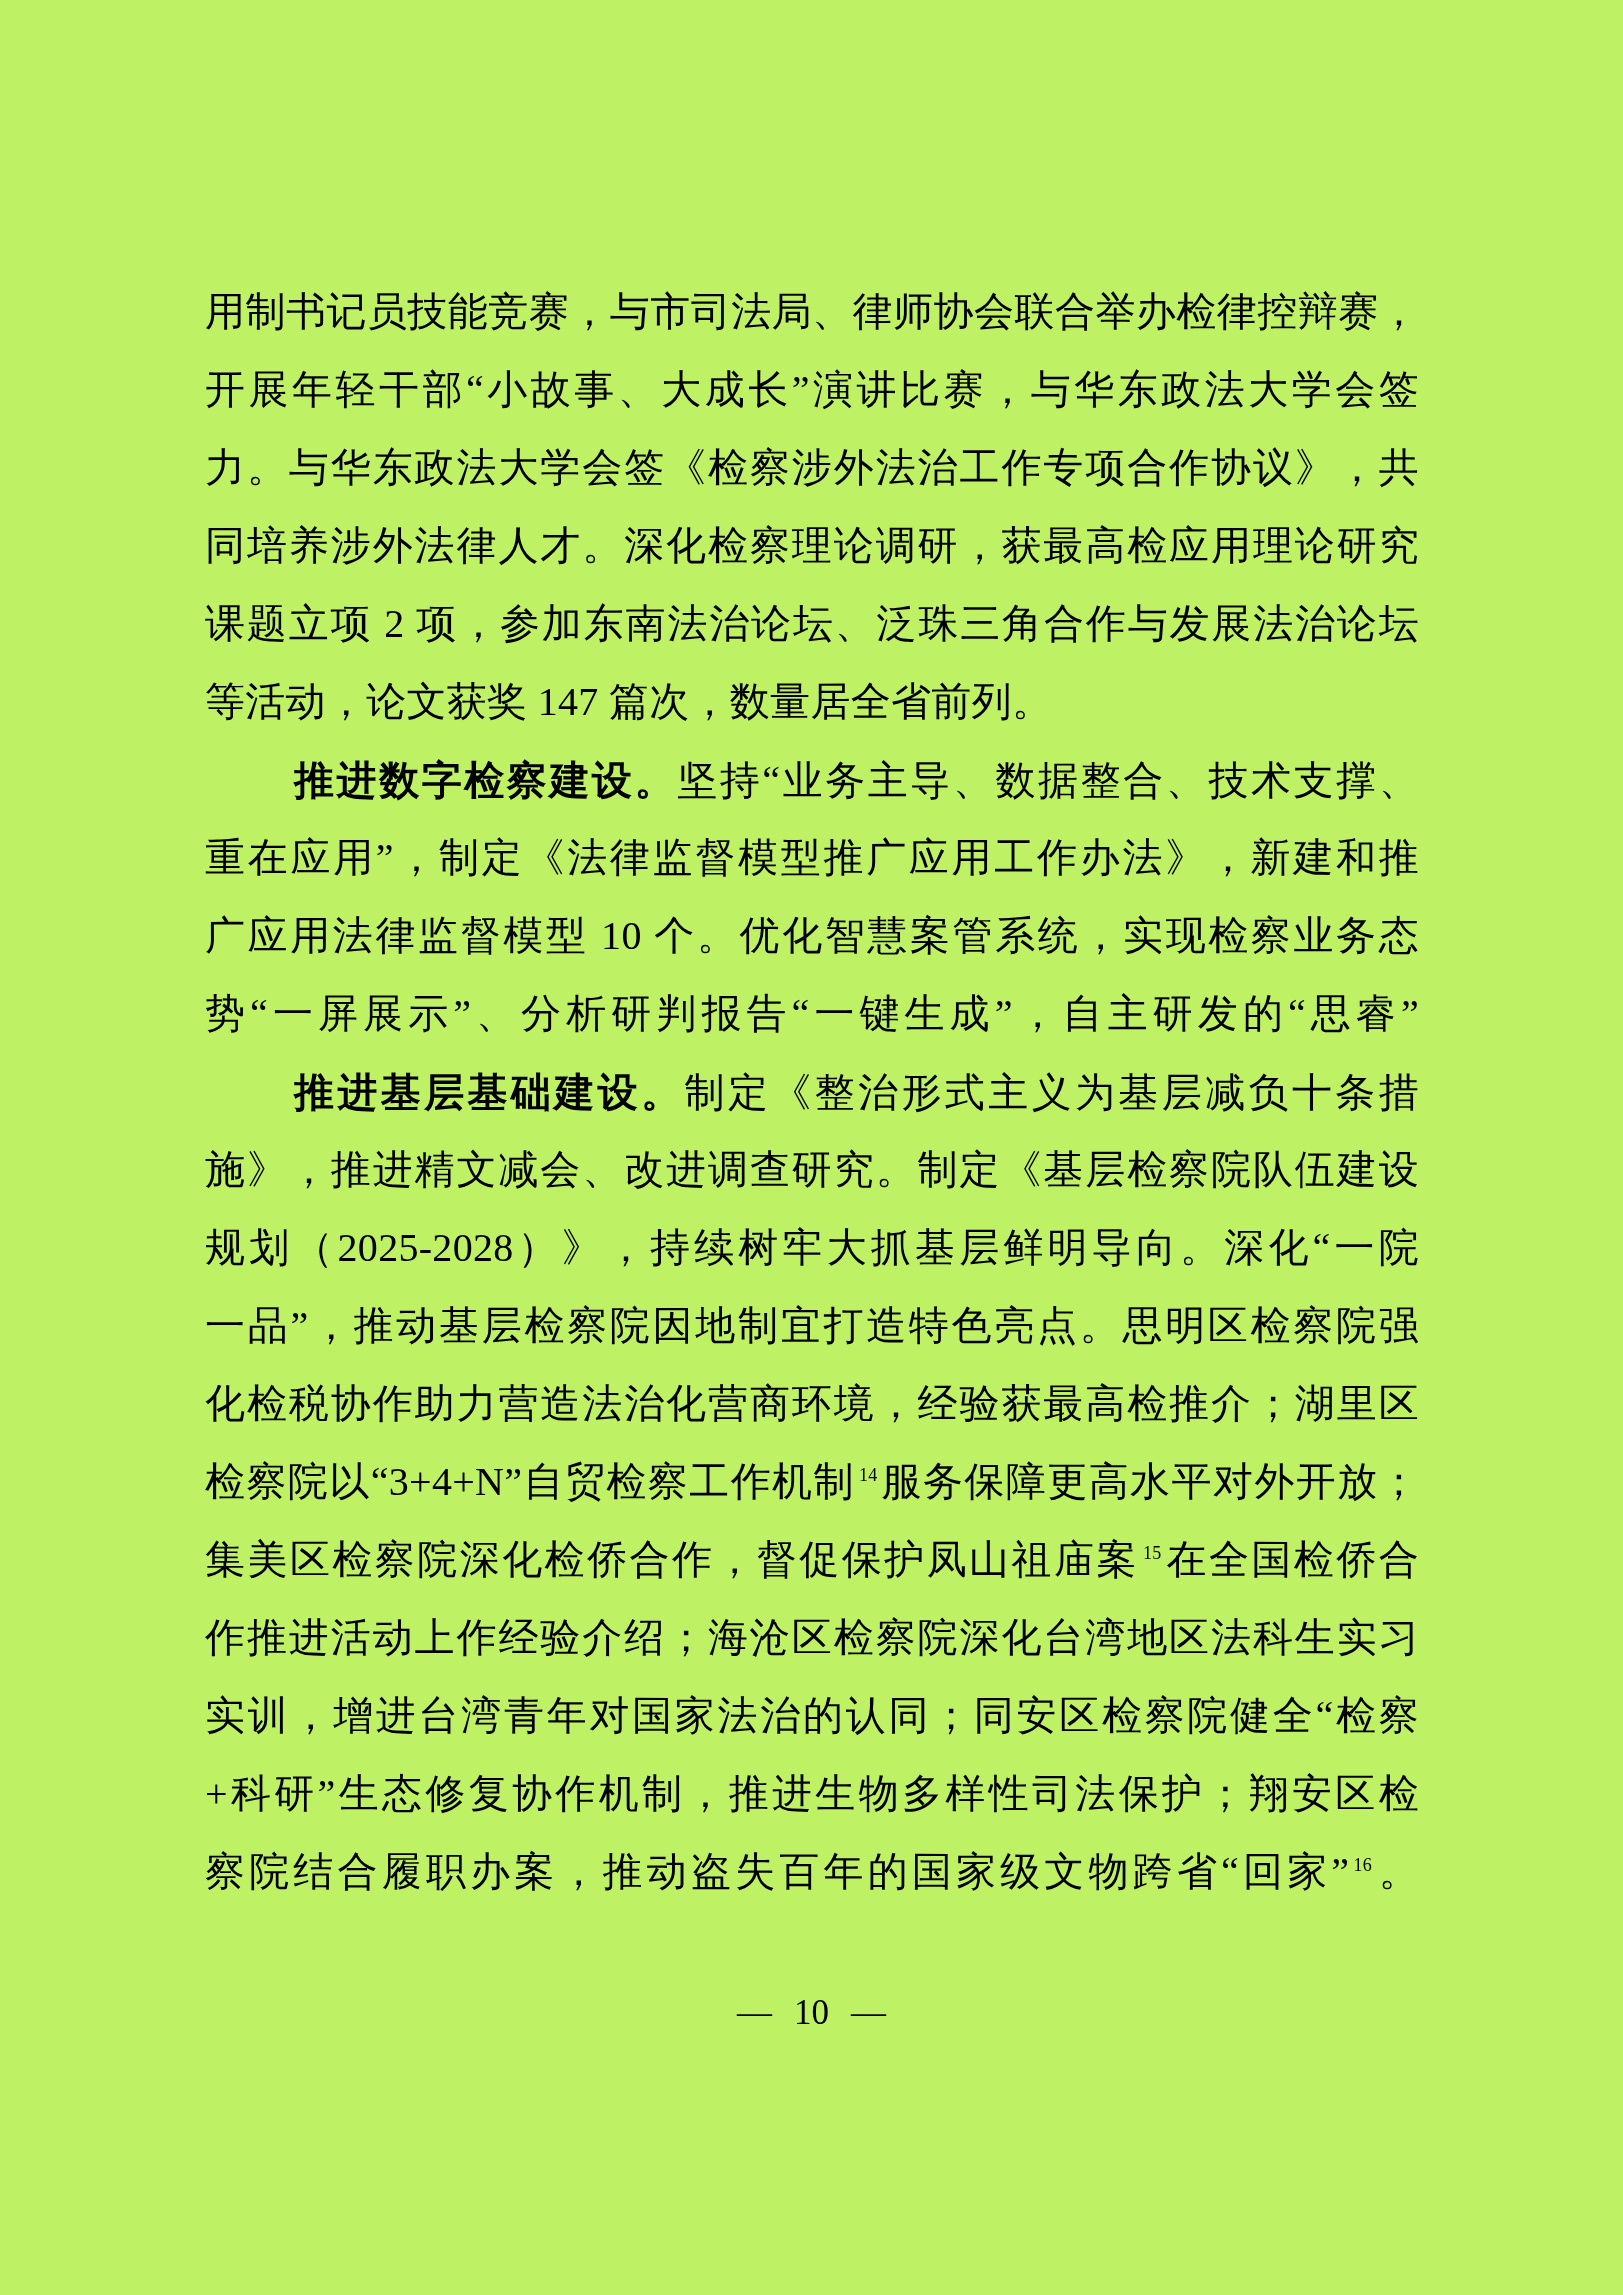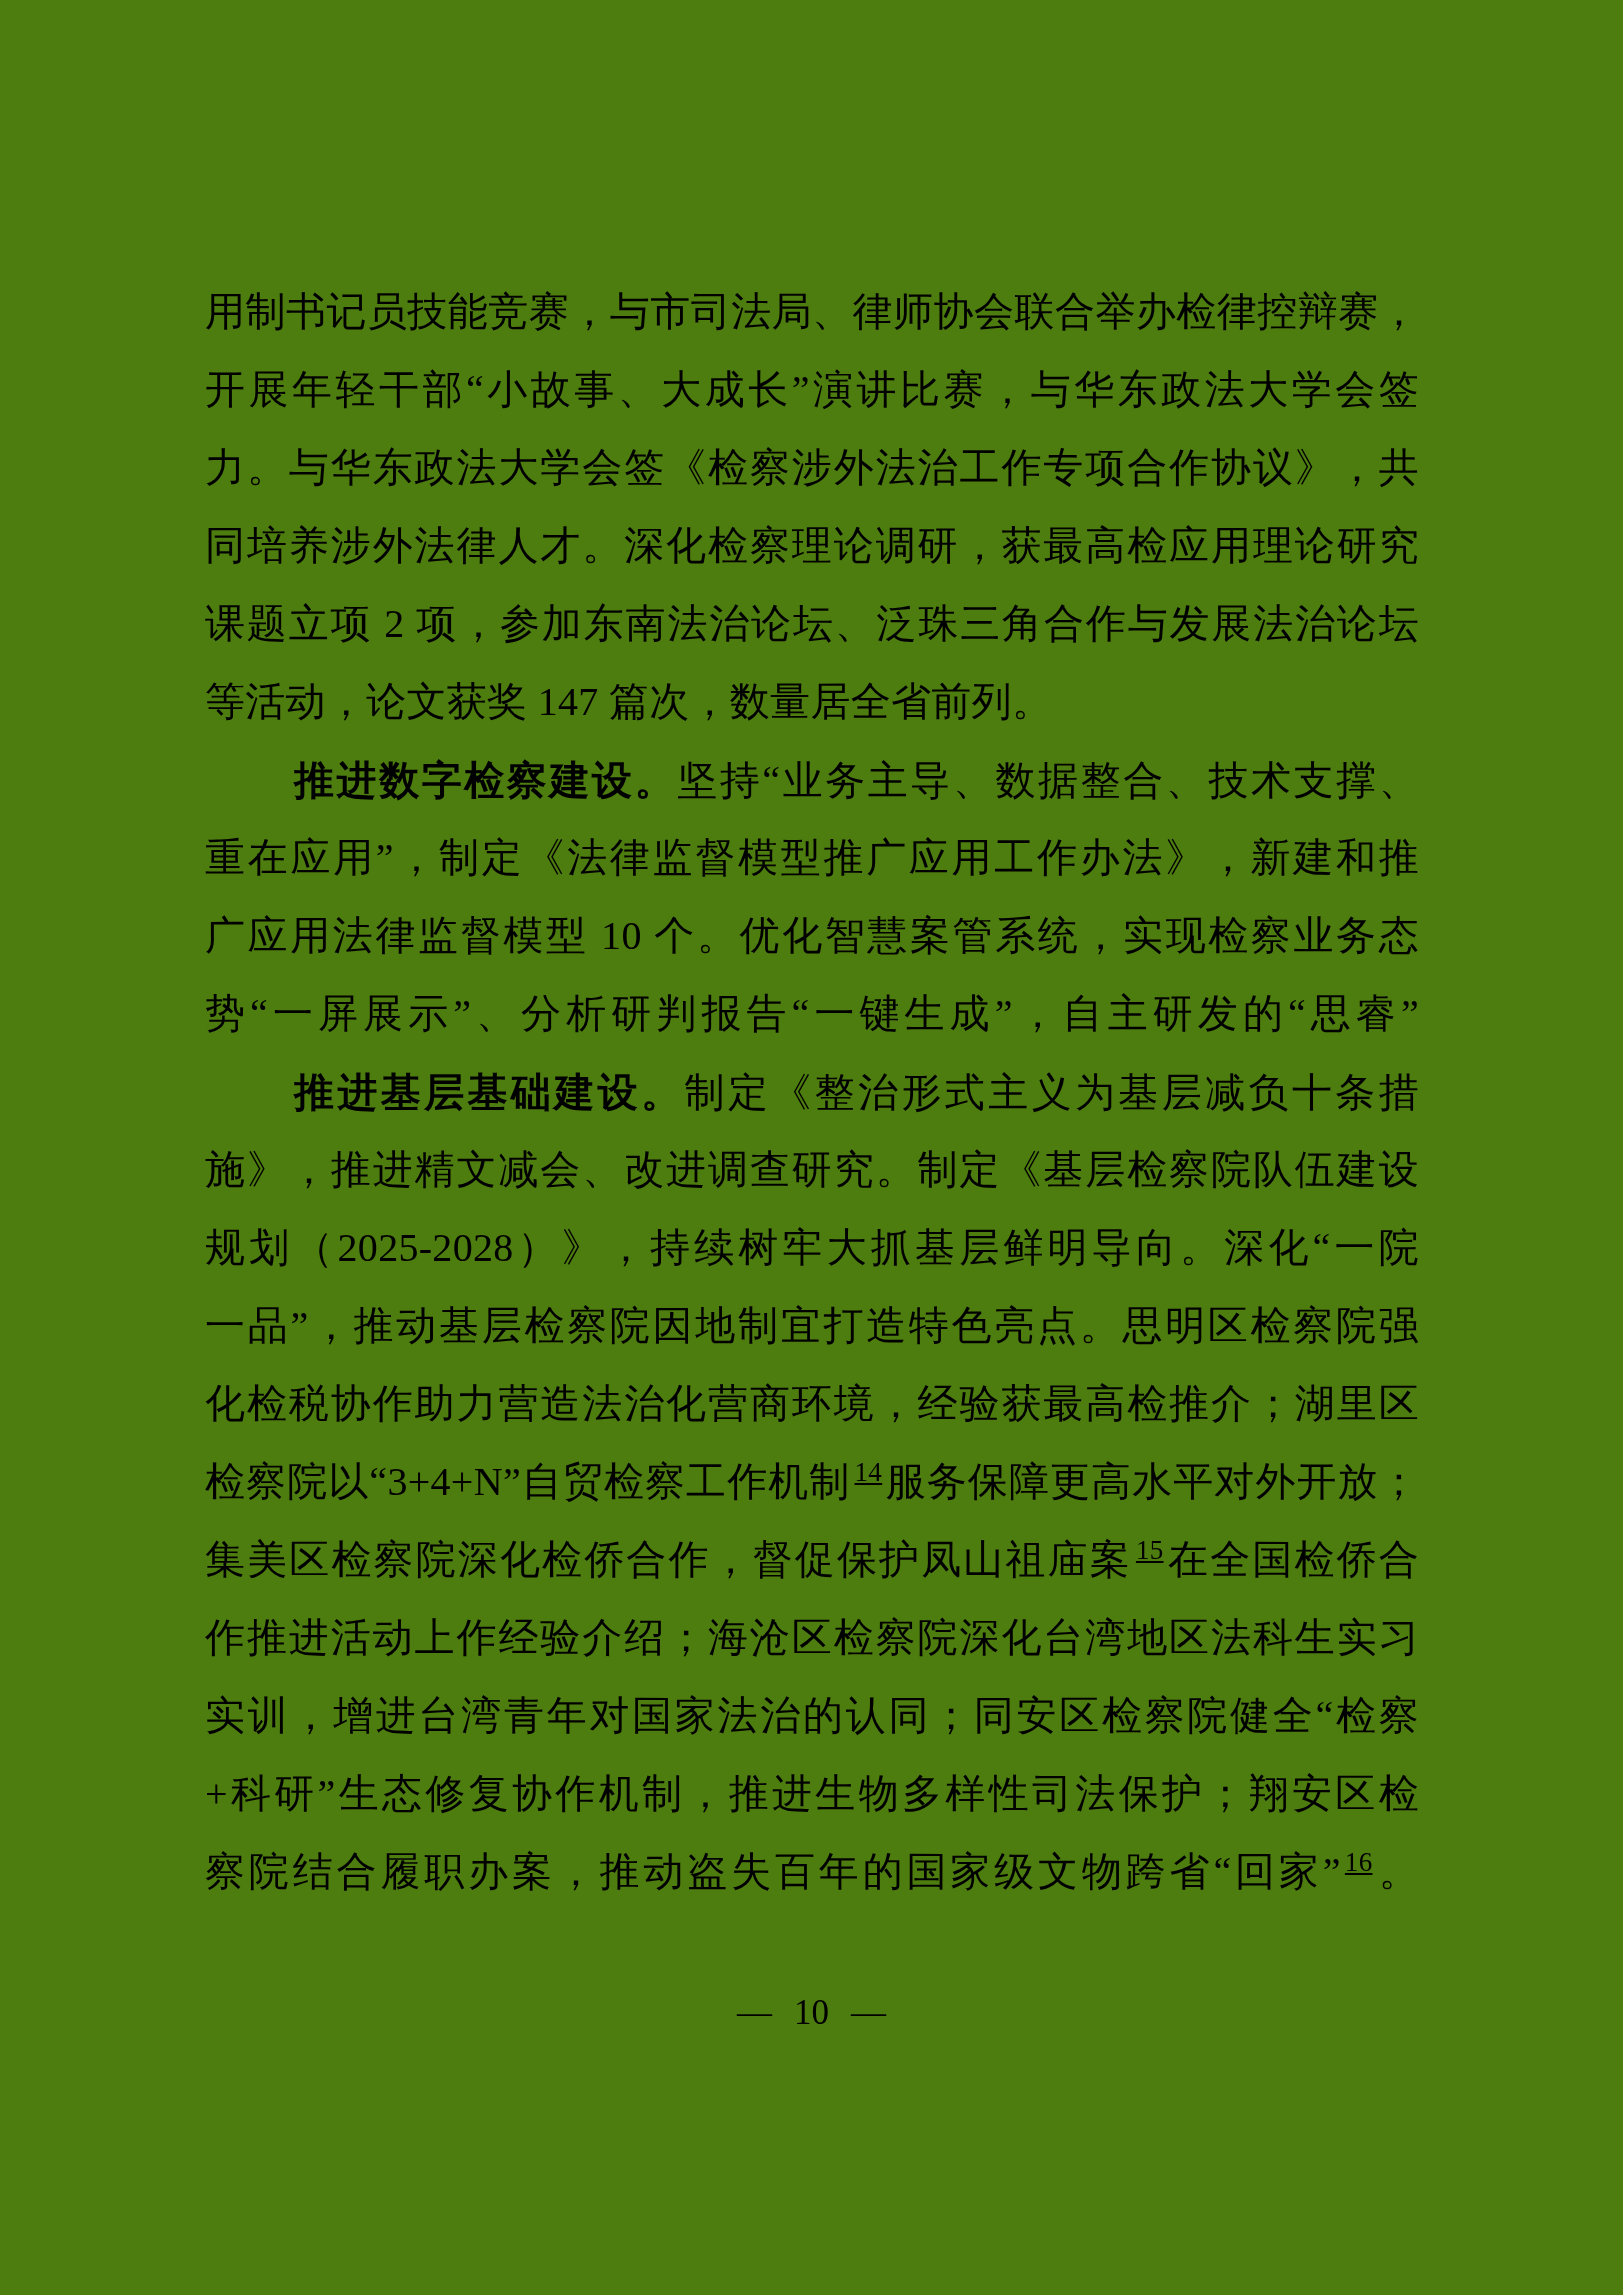--- a/index.html
+++ b/index.html
@@ -4,21 +4,21 @@
 <style>
   html, body {
     margin: 0;
     padding: 0;
     background: #ffffff;
   }
   .page {
     position: relative;
     width: 1623px;
     height: 2295px;
-    background: #4d7c0f;
+    background: #bef264;
     color: #000000;
     font-family: "Liberation Serif", "DejaVu Serif", serif;
     overflow: hidden;
   }
   .text-block {
     position: absolute;
     left: 205px;
     top: 273px;
     width: 1214px;
   }
@@ -36,26 +36,25 @@
   }
   .line.no-justify {
     text-align: left;
     text-align-last: left;
   }
   .seg-bold {
     font-weight: 700;
     font-family: "Liberation Sans", sans-serif;
   }
   .seg-sup {
-    font-size: 27px;
+    font-size: 18px;
     position: relative;
     top: -13.6px;
     line-height: 0;
     padding: 0 2.7px 0 4.1px;
-    text-decoration: underline;
   }
   .footer {
     position: absolute;
     left: 0;
     top: 1992px;
     width: 100%;
     text-align: center;
     font-size: 35px;
     line-height: 41px;
   }

